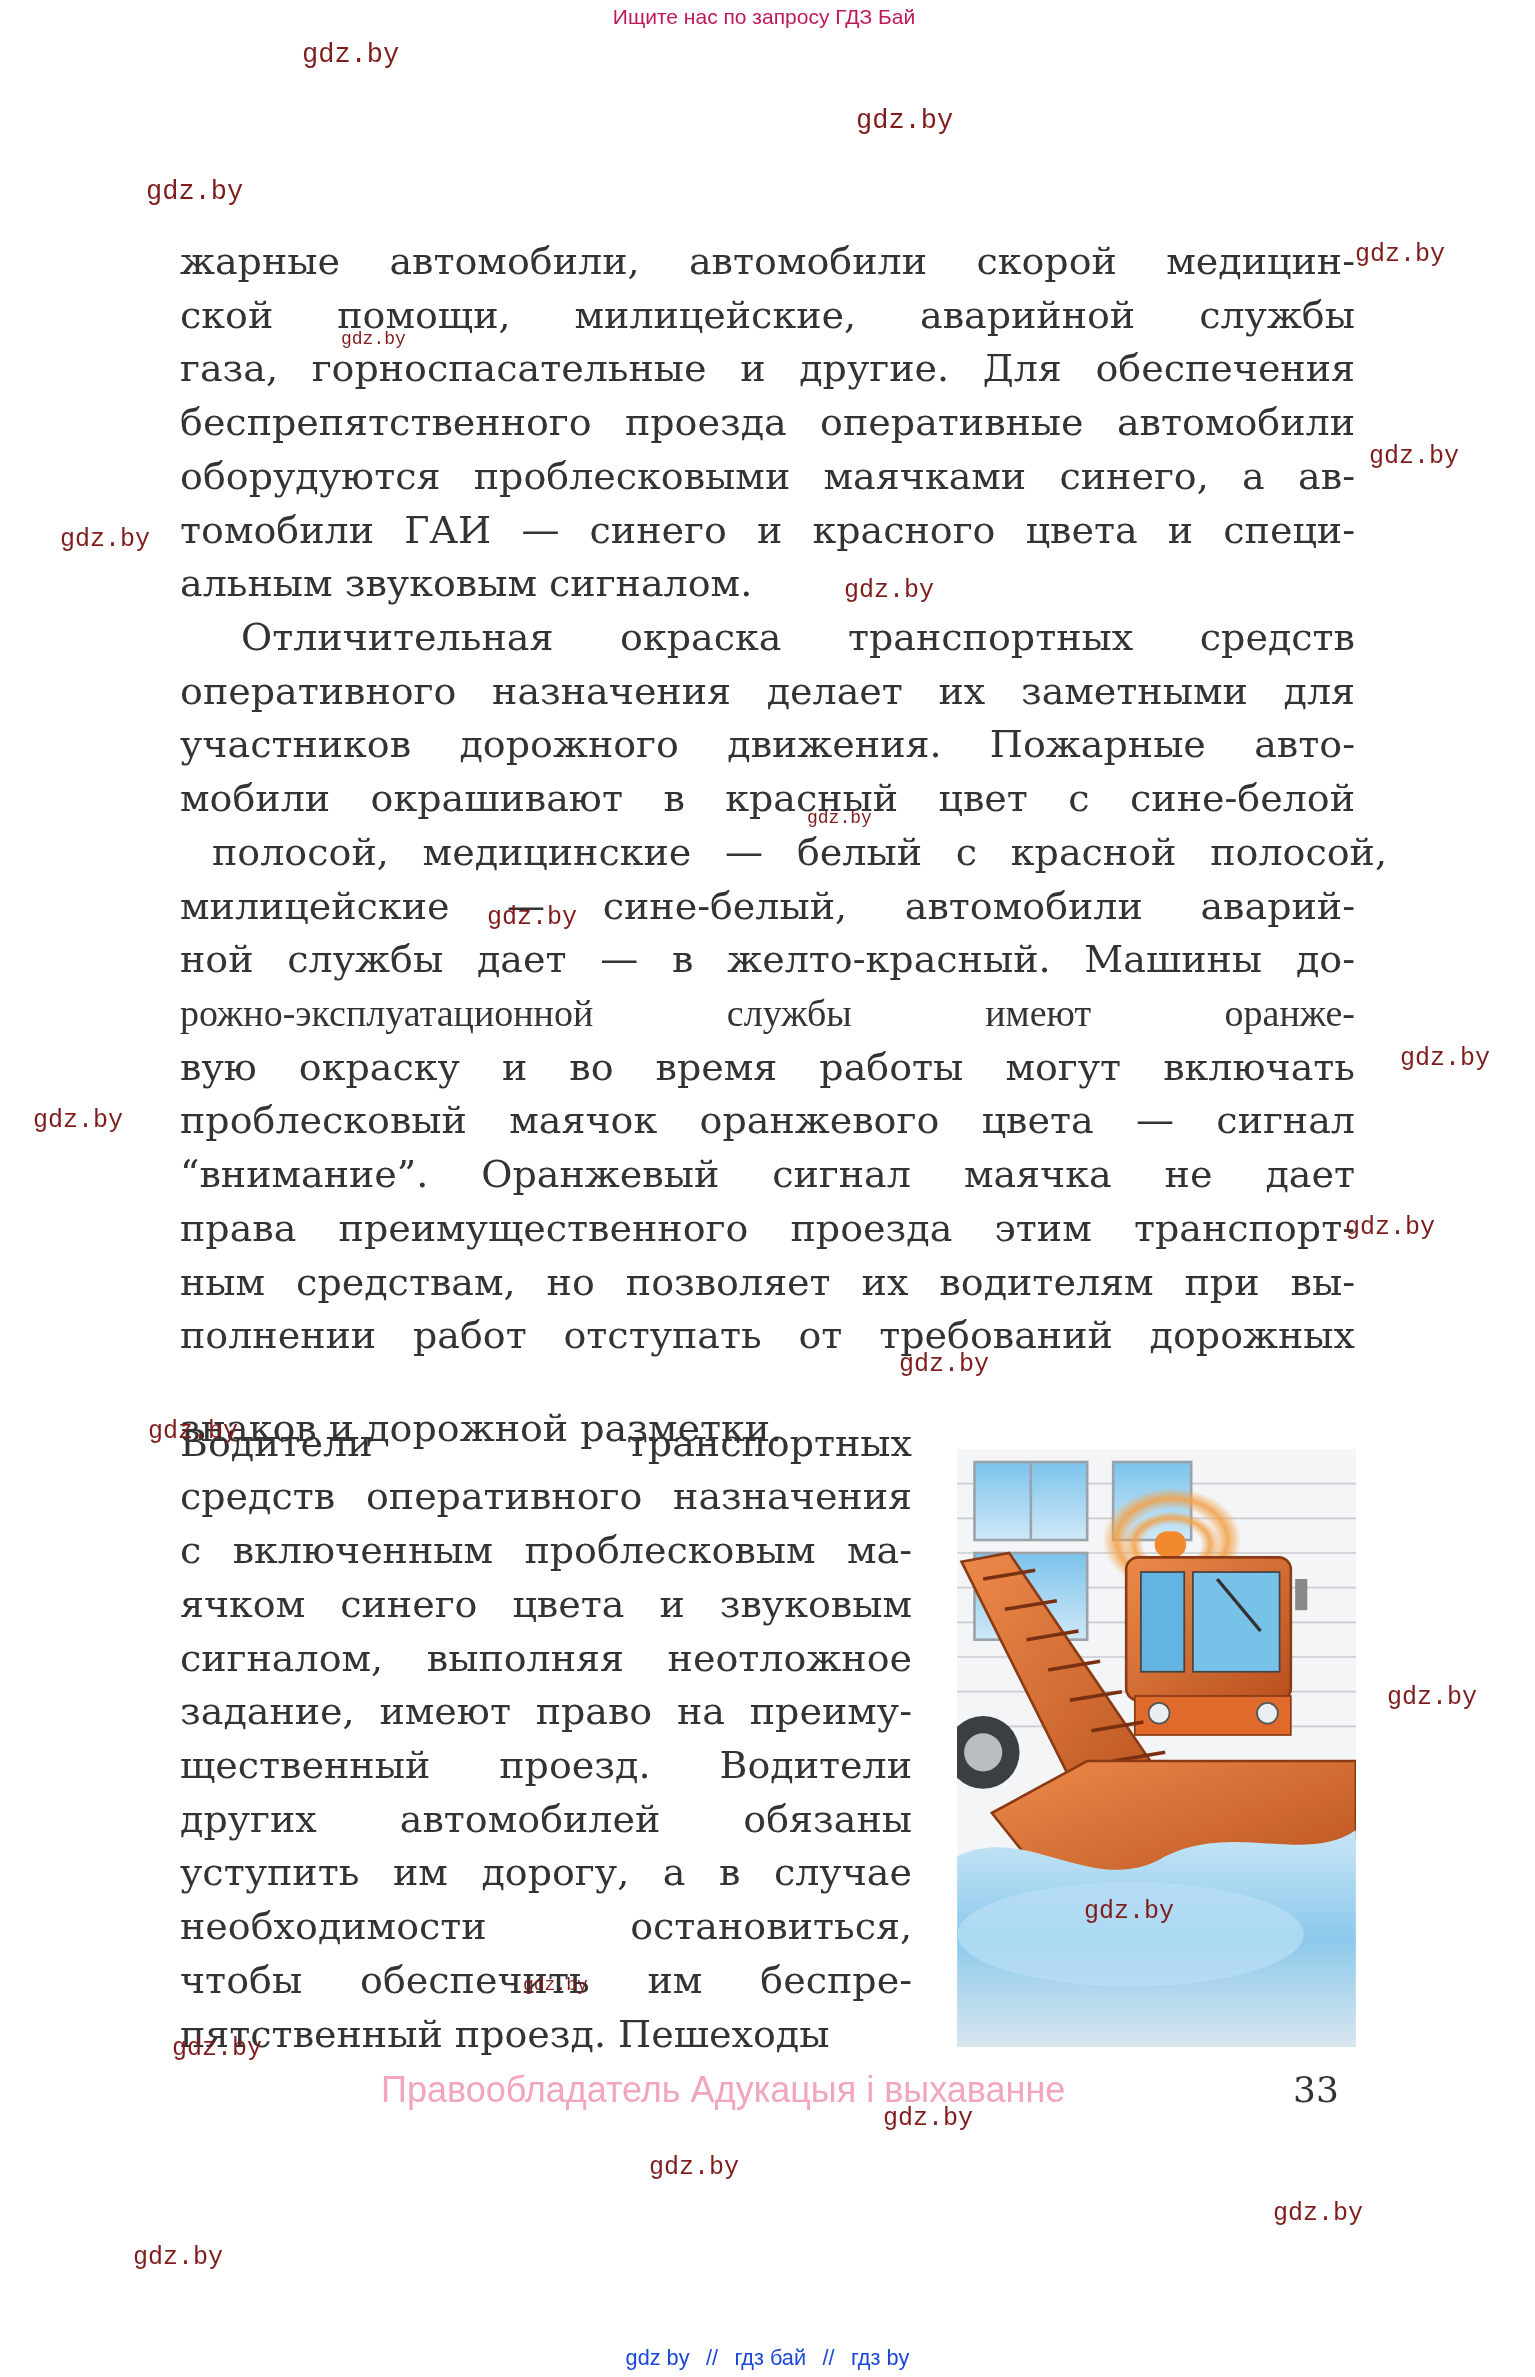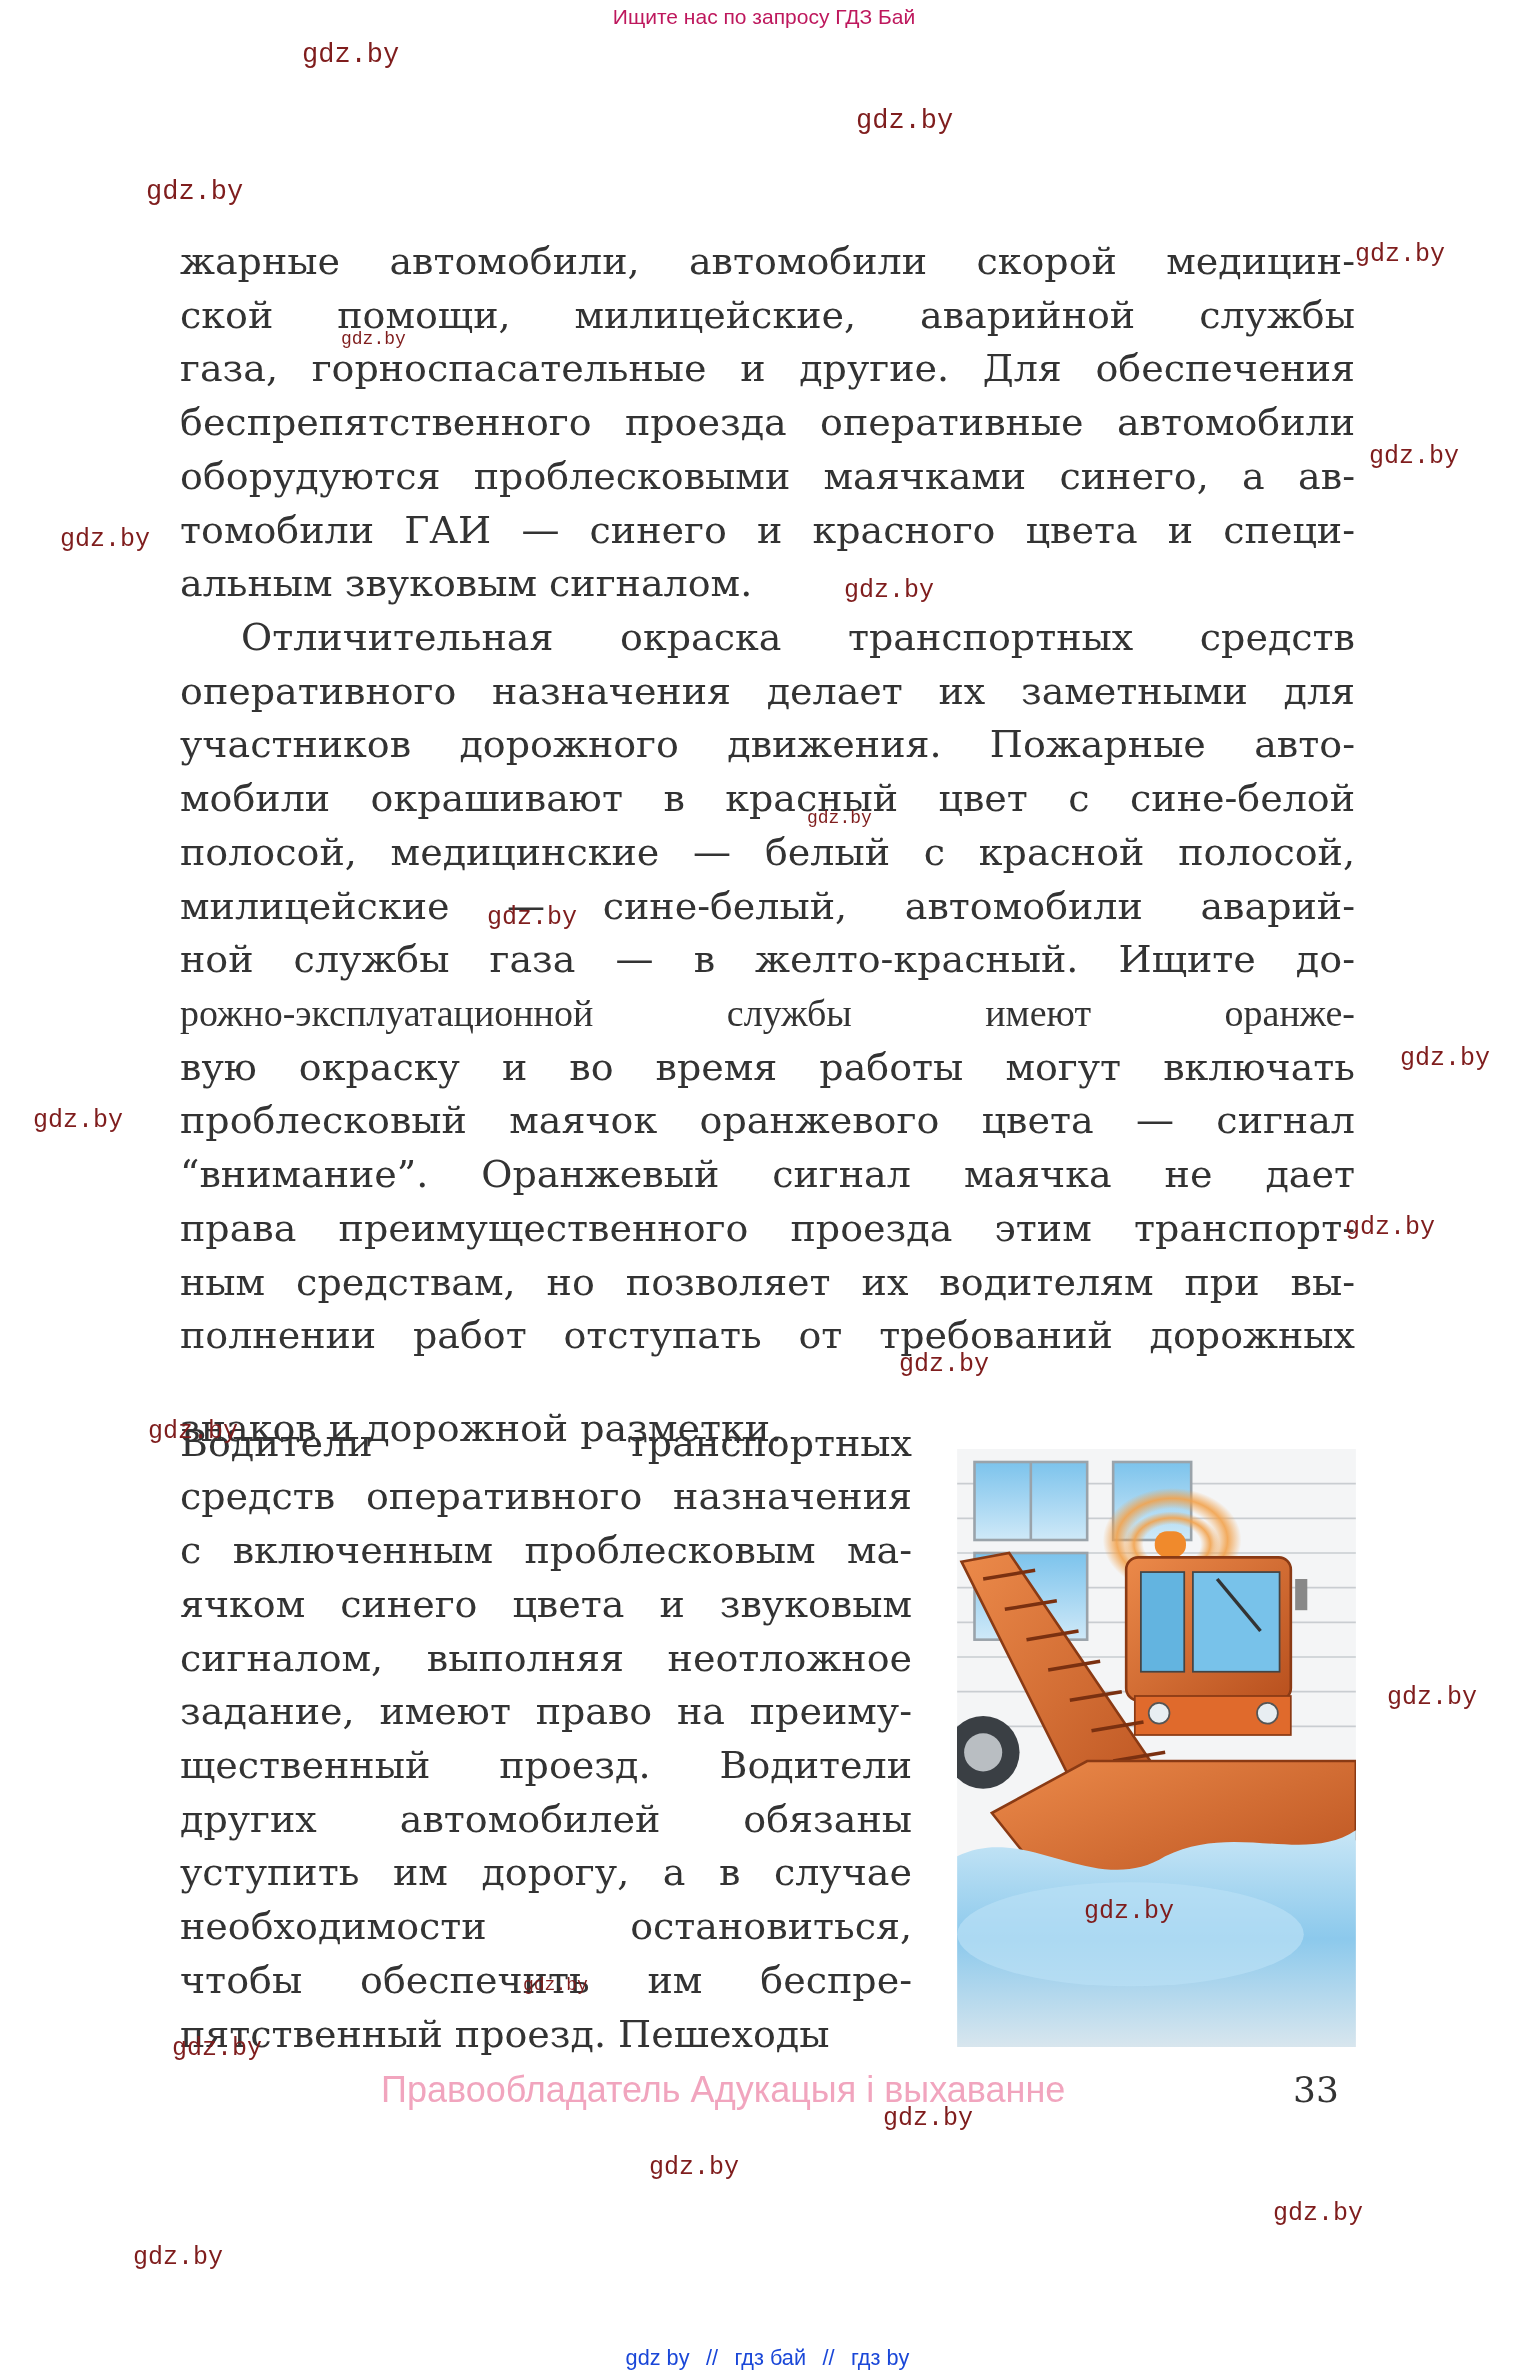--- a/index.html
+++ b/index.html
@@ -36,23 +36,23 @@
     <div class="line full" style="top: 288px;">ской помощи, милицейские, аварийной службы</div>
     <div class="line full" style="top: 341px;">газа, горноспасательные и другие. Для обеспечения</div>
     <div class="line full" style="top: 395px;">беспрепятственного проезда оперативные автомобили</div>
     <div class="line full" style="top: 449px;">оборудуются проблесковыми маячками синего, а ав-</div>
     <div class="line full" style="top: 503px;">томобили ГАИ — синего и красного цвета и специ-</div>
     <div class="line full last" style="top: 556px;">альным звуковым сигналом.</div>
     <div class="line full indent" style="top: 610px;">Отличительная окраска транспортных средств</div>
     <div class="line full" style="top: 664px;">оперативного назначения делает их заметными для</div>
     <div class="line full" style="top: 717px;">участников дорожного движения. Пожарные авто-</div>
     <div class="line full" style="top: 771px;">мобили окрашивают в красный цвет с сине-белой</div>
-    <div class="line full" style="top: 825px;">полосой, медицинские — белый с красной полосой,</div>
+    <div class="line full" style="top: 825px; margin-left: 32px;">полосой, медицинские — белый с красной полосой,</div>
     <div class="line full" style="top: 879px;">милицейские — сине-белый, автомобили аварий-</div>
-    <div class="line full" style="top: 932px;">ной службы газа — в желто-красный. Ищите до-</div>
+    <div class="line full" style="top: 932px;">ной службы дает — в желто-красный. Машины до-</div>
     <div class="line full" style="top: 986px; font-family: Liberation Serif, serif;">рожно-эксплуатационной службы имеют оранже-</div>
     <div class="line full" style="top: 1040px;">вую окраску и во время работы могут включать</div>
     <div class="line full" style="top: 1093px;">проблесковый маячок оранжевого цвета — сигнал</div>
     <div class="line full" style="top: 1147px;">“внимание”. Оранжевый сигнал маячка не дает</div>
     <div class="line full" style="top: 1201px;">права преимущественного проезда этим транспорт-</div>
     <div class="line full" style="top: 1255px;">ным средствам, но позволяет их водителям при вы-</div>
     <div class="line full" style="top: 1308px;">полнении работ отступать от требований дорожных</div>
     <div class="line full last" style="top: 1362px; margin-top: 39px;">знаков и дорожной разметки.</div>
     <div class="line narrow" style="top: 1416px;">Водители транспортных</div>
     <div class="line narrow" style="top: 1469px;">средств оперативного назначения</div>

